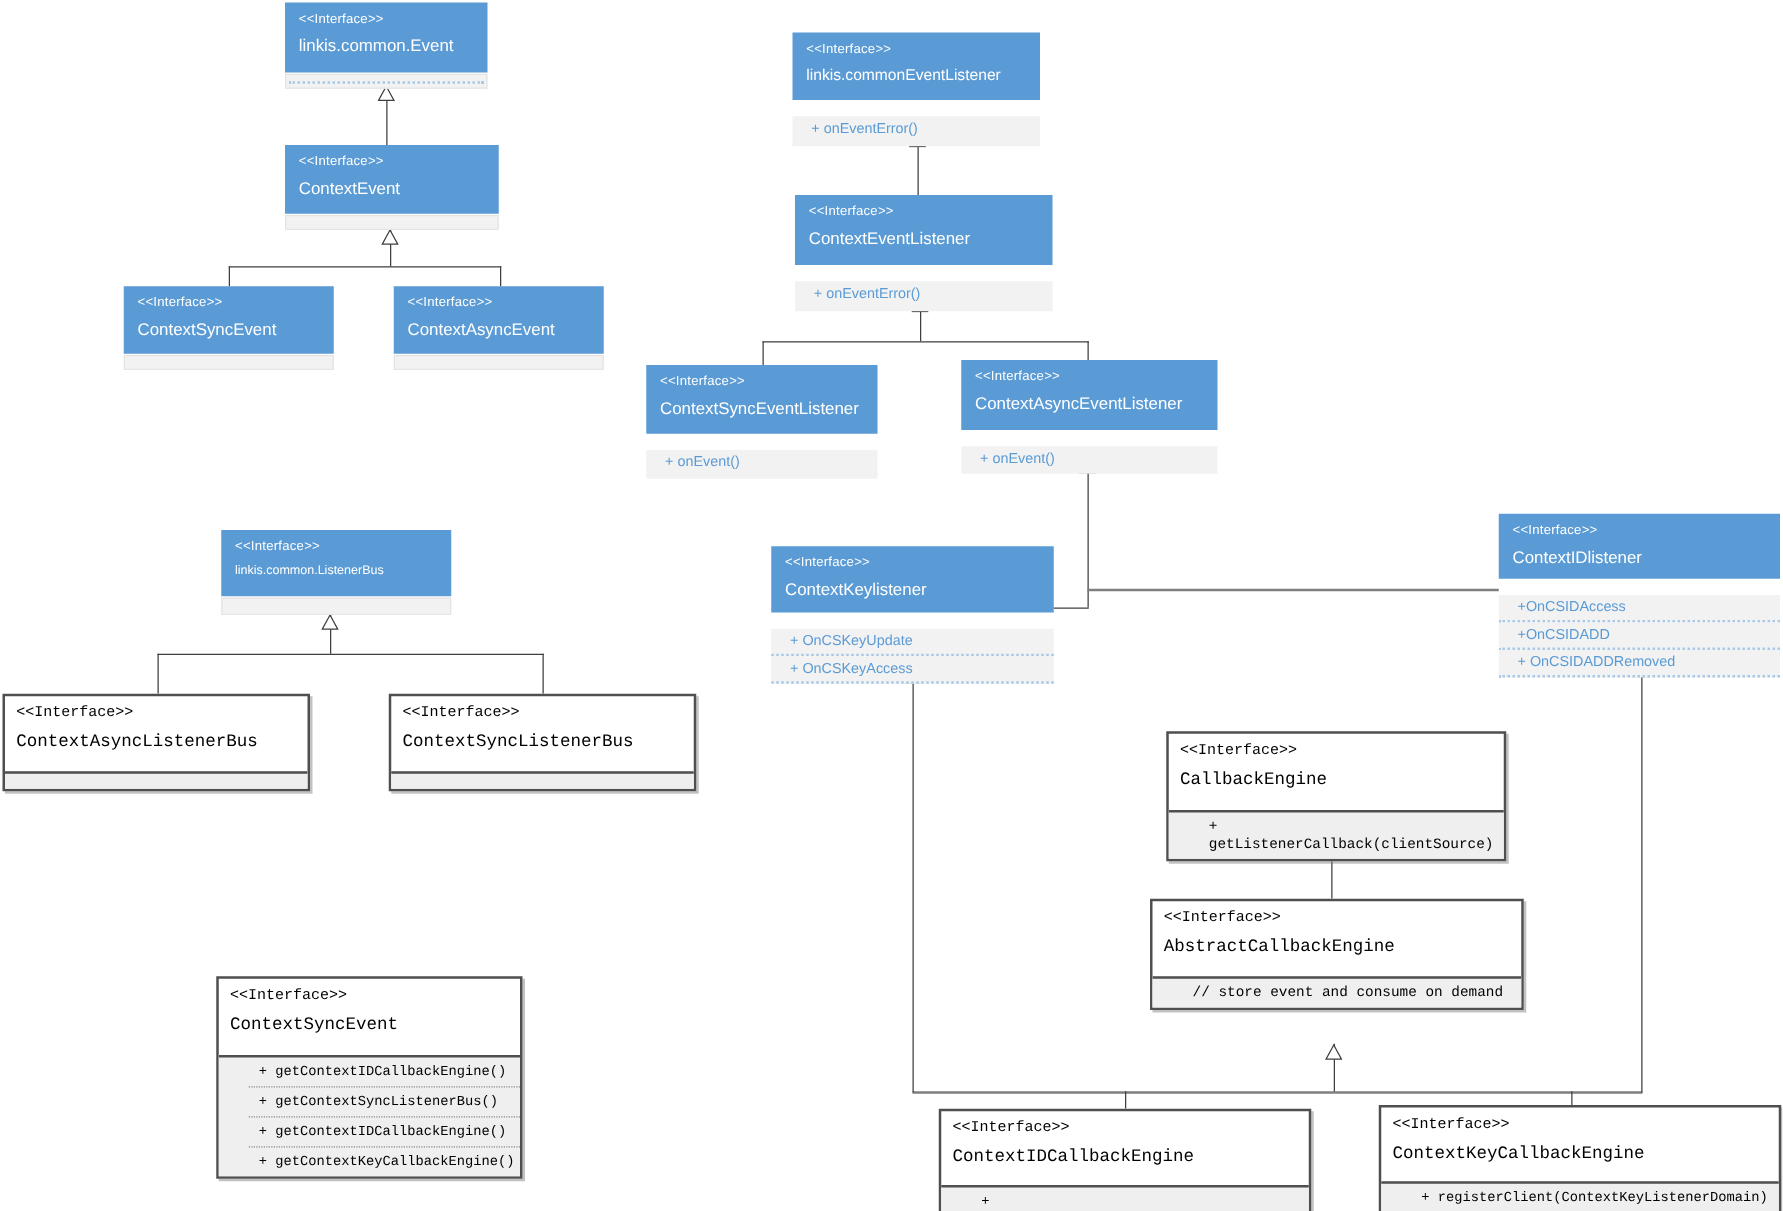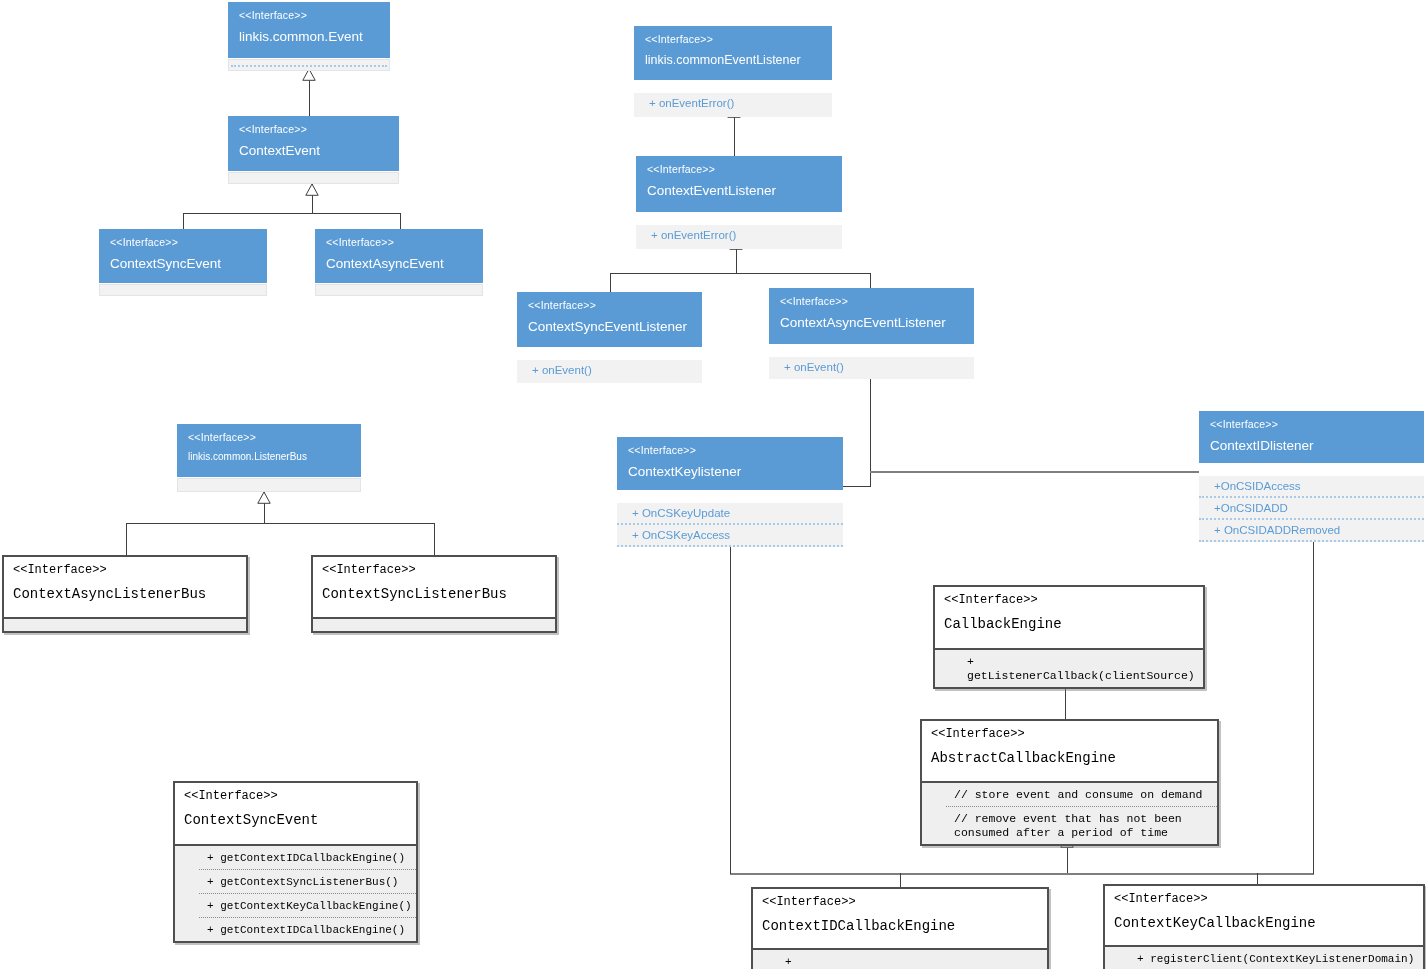--- a/index.html
+++ b/index.html
@@ -221,43 +221,42 @@
   </div>
 
   <div class="ubox white" style="left:173px;top:781px;width:245px">
     <div class="hdr" style="height:55px">
       <div class="st">&lt;&lt;Interface&gt;&gt;</div>
       <div class="nm">ContextSyncEvent</div>
     </div>
     <div class="rows">
       <div class="row" style="font-size:11px">+ getContextIDCallbackEngine()</div>
       <div class="row" style="font-size:11px">+ getContextSyncListenerBus()</div>
+      <div class="row" style="font-size:11px">+ getContextIDCallbackEngine()</div>
       <div class="row" style="font-size:11px">+ getContextKeyCallbackEngine()</div>
-      <div class="row" style="font-size:11px">+ getContextIDCallbackEngine()</div>
     </div>
   </div>
 
   <div class="ubox white" style="left:933px;top:585px;width:272px">
     <div class="hdr" style="height:55px">
       <div class="st">&lt;&lt;Interface&gt;&gt;</div>
       <div class="nm">CallbackEngine</div>
     </div>
     <div class="rows">
       <div class="row" style="font-size:11.5px">+ getListenerCallback(clientSource)</div>
     </div>
   </div>
 
   <div class="ubox white" style="left:920px;top:719px;width:299px">
     <div class="hdr" style="height:54px">
       <div class="st">&lt;&lt;Interface&gt;&gt;</div>
       <div class="nm">AbstractCallbackEngine</div>
     </div>
     <div class="rows">
       <div class="row" style="font-size:11.5px">// store event and consume on demand</div>
-      <div class="row" style="font-size:11.5px">// remove event that has not been consumed after a period of time</div>
     </div>
   </div>
 
   <div class="ubox white" style="left:751px;top:887px;width:298px">
     <div class="hdr" style="height:53px">
       <div class="st">&lt;&lt;Interface&gt;&gt;</div>
       <div class="nm">ContextIDCallbackEngine</div>
     </div>
     <div class="rows">
       <div class="row" style="font-size:11px">+ registerClient(ContextIDListenerDomain)</div>

